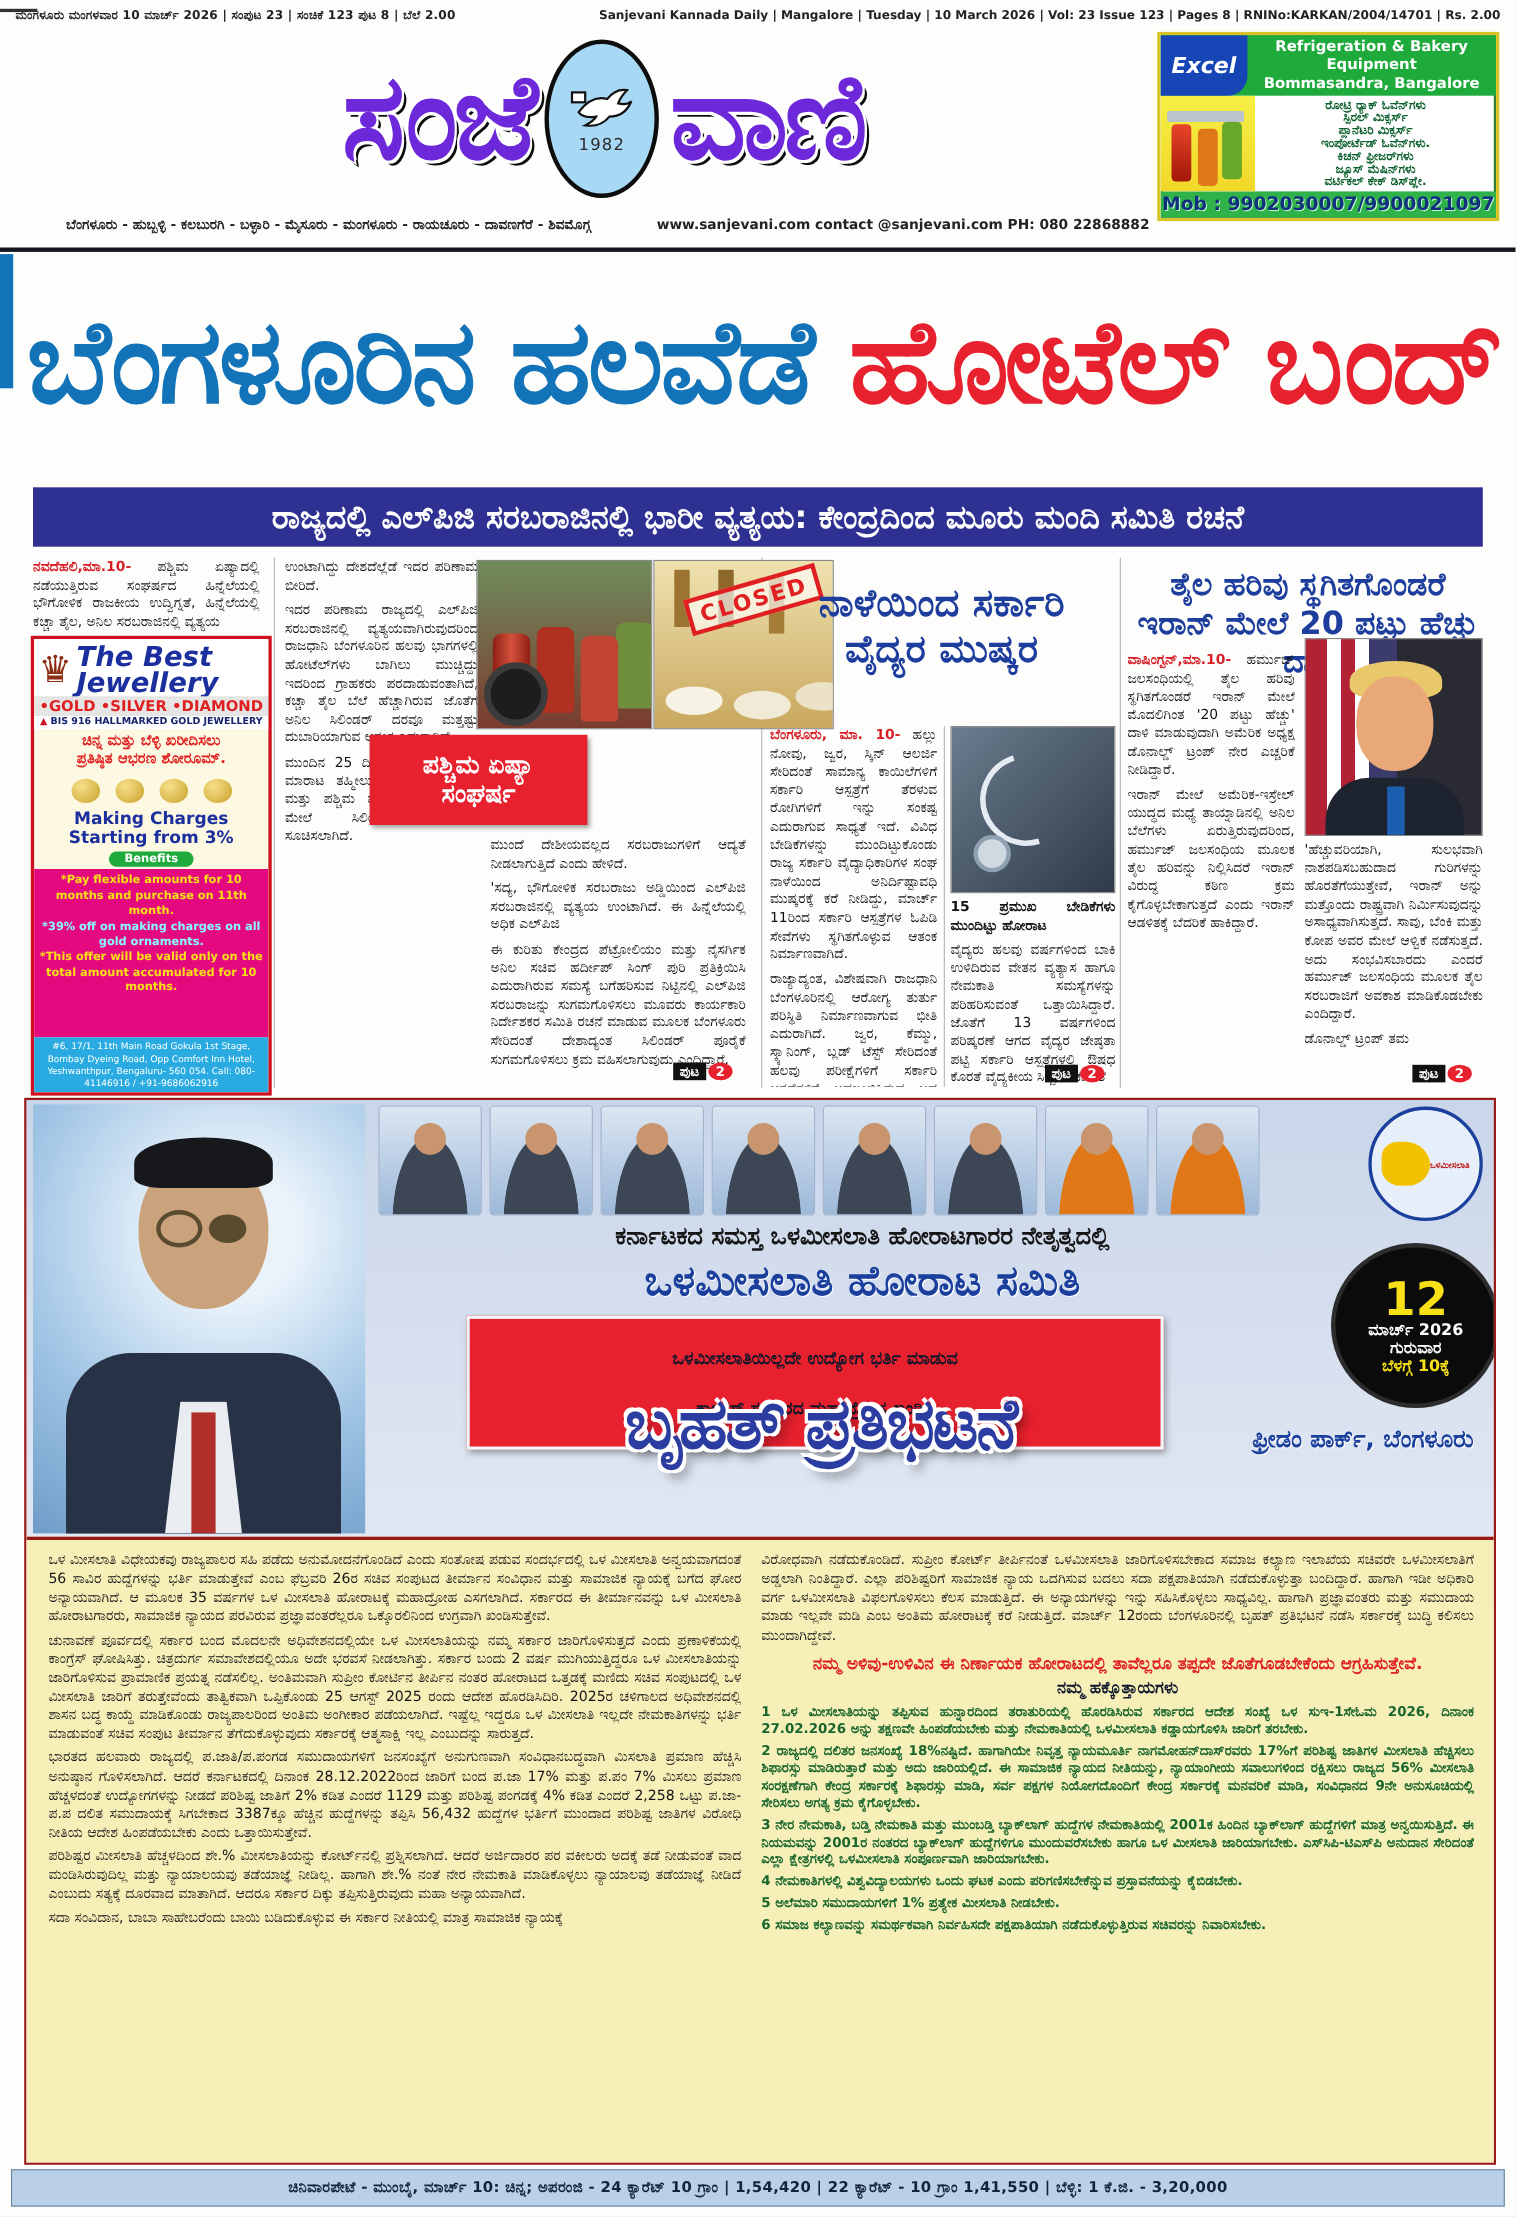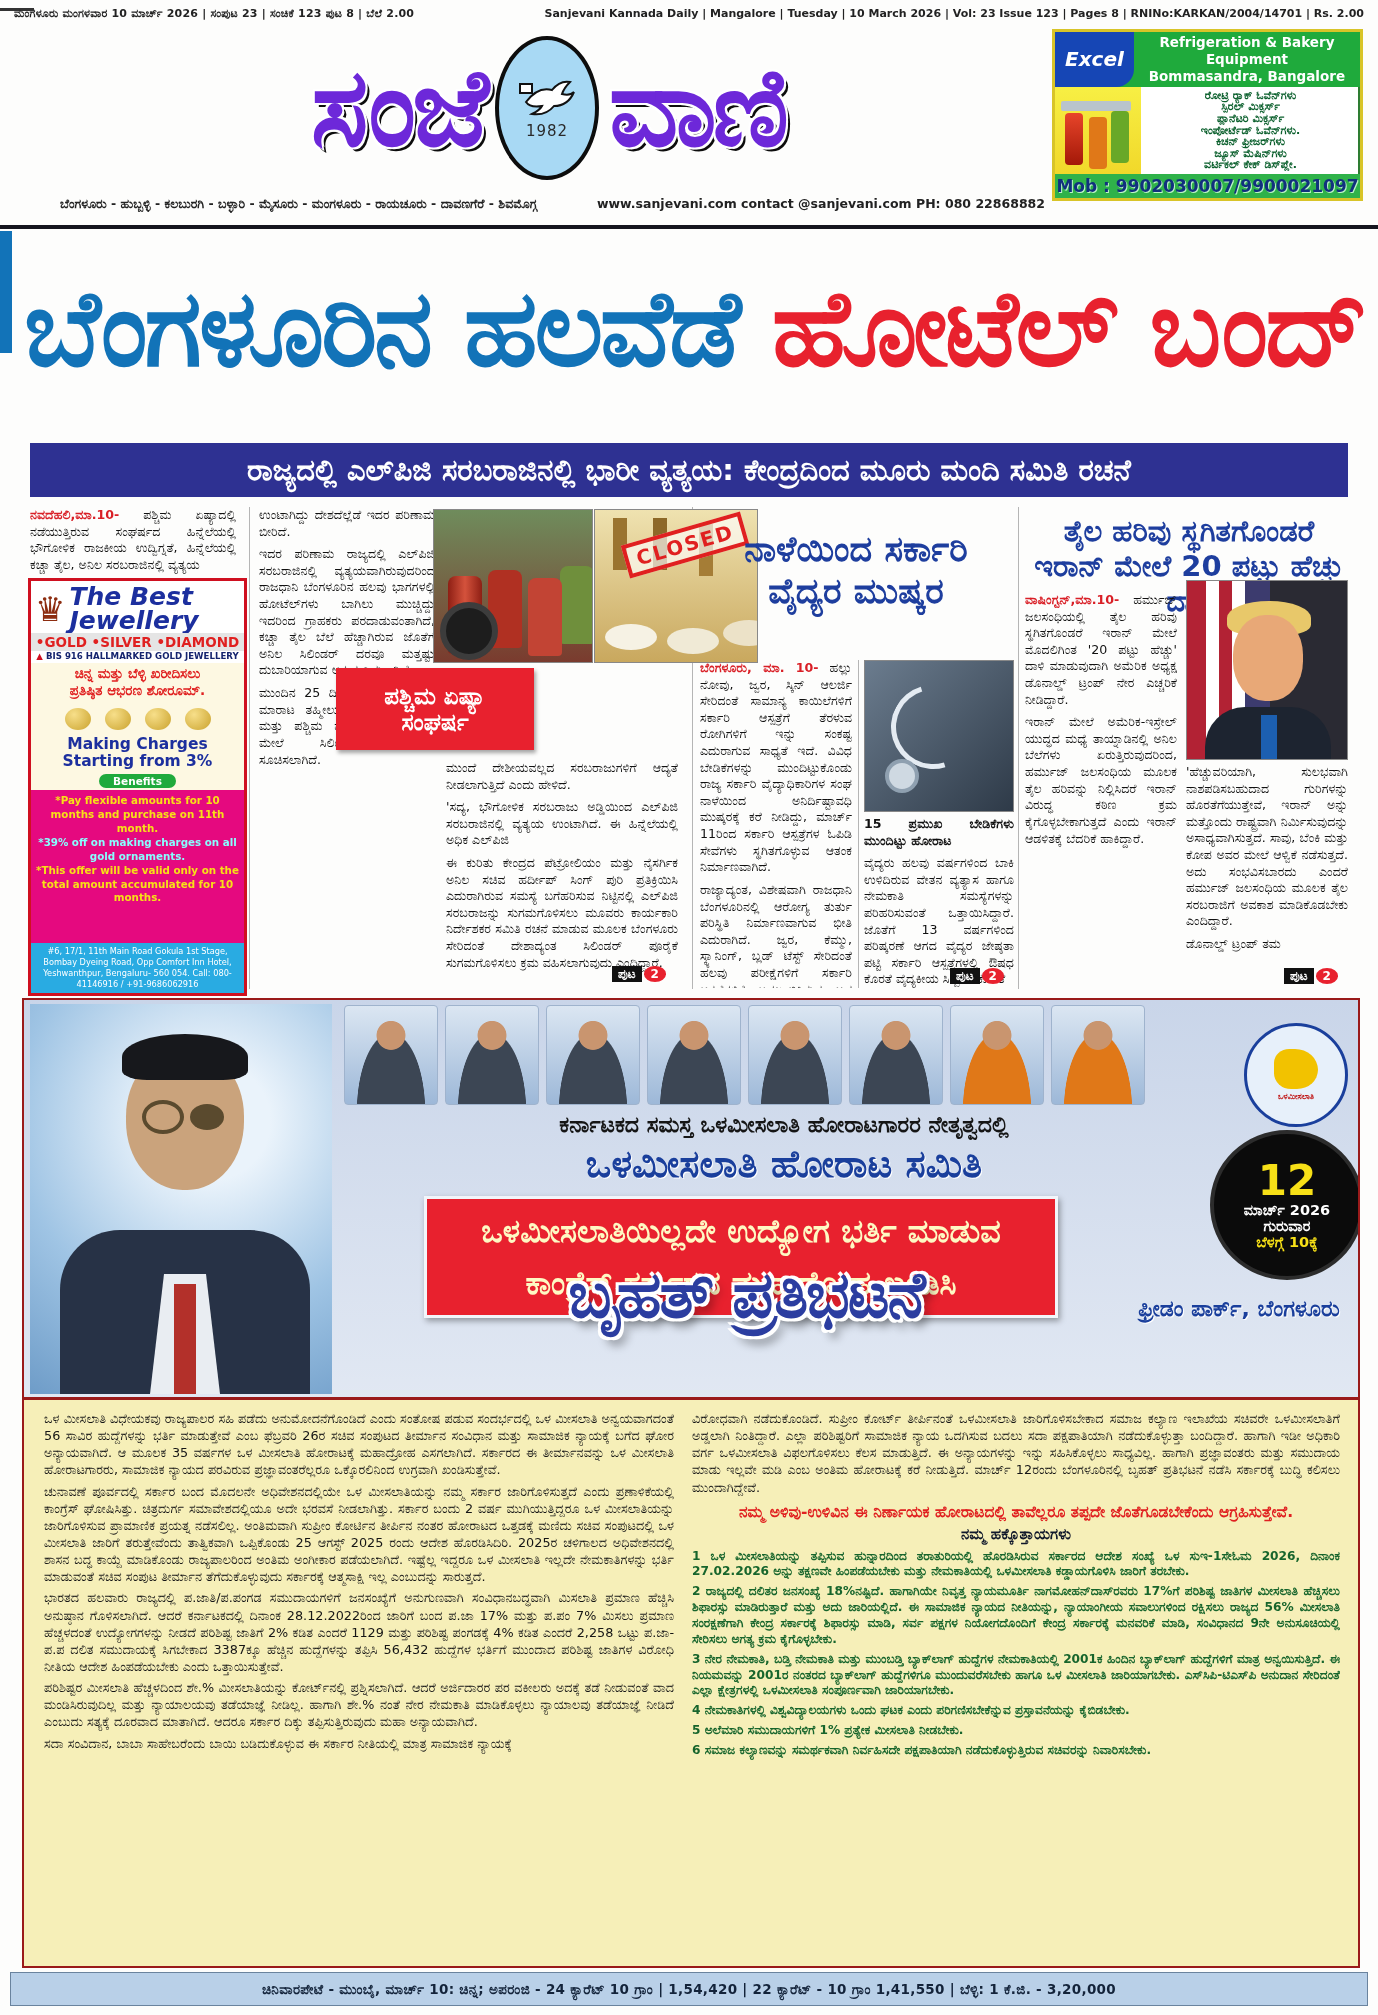--- a/index.html
+++ b/index.html
@@ -107,29 +107,29 @@
   .amb .hair{position:absolute;left:92px;top:30px;width:126px;height:46px;border-radius:50% 50% 20% 20%;background:#17181c;}
   .amb .gl{position:absolute;left:112px;top:96px;width:34px;height:26px;border:4px solid #5a4a2e;border-radius:50%;box-shadow:44px 0 0 -4px #5a4a2e;}
   .leaders{position:absolute;left:320px;top:5px;height:100px;display:flex;gap:7px;}
   .leader{width:92px;height:98px;border-radius:4px;border:1px solid #9fb3cd;
      background:radial-gradient(circle at 50% 30%,#c9956f 0 17%,transparent 18%),
                 radial-gradient(ellipse at 50% 108%,#3c4654 0 52%,transparent 53%),
                 linear-gradient(#dbe6f2,#9db8d8);}
   .leader.sw{background:radial-gradient(circle at 50% 30%,#c9956f 0 17%,transparent 18%),
                 radial-gradient(ellipse at 50% 108%,#e07818 0 52%,transparent 53%),
                 linear-gradient(#dbe6f2,#9db8d8);}
-  .ad-logo{position:absolute;right:10px;top:23px;width:98px;height:98px;border-radius:50%;background:#e7f0fa;border:3px solid #1a3f9c;
-           display:flex;flex-direction:column;align-items:center;justify-content:center;}
+  .ad-logo{position:absolute;right:10px;top:6px;width:98px;height:98px;border-radius:50%;background:#e7f0fa;border:3px solid #1a3f9c;
+           display:flex;flex-direction:row;align-items:center;justify-content:center;}
   .ad-logo i{width:44px;height:40px;background:#f2c200;border-radius:40% 60% 55% 45%;}
   .ad-logo span{font-size:8px;font-weight:bold;color:#c01818;margin-top:3px;}
   .ad-line1{position:absolute;left:320px;top:112px;width:880px;text-align:center;font-size:22px;font-weight:900;color:#151515;}
   .ad-line2{position:absolute;left:320px;top:142px;width:880px;text-align:center;font-size:38px;font-weight:900;color:#1a3f9c;
             text-shadow:1px 1px 0 #fff;}
   .ad-redbox{position:absolute;left:400px;top:196px;width:628px;height:116px;background:#e8212e;border:3px solid #f2f5fa;
-             display:flex;flex-direction:column;align-items:center;justify-content:space-evenly;color:#fef9c3;font-weight:900;font-size:32px;box-shadow:2px 3px 6px rgba(0,0,0,.35);}
+             display:flex;flex-direction:column;align-items:center;justify-content:space-evenly;color:#0f172a;font-weight:900;font-size:16px;box-shadow:2px 3px 6px rgba(0,0,0,.35);}
   .ad-date{position:absolute;left:1186px;top:130px;width:146px;height:142px;border-radius:50%;background:#0b0b0b;border:4px solid #2c2c2c;
            display:flex;flex-direction:column;align-items:center;justify-content:center;line-height:1.12;}
   .ad-date .d{color:#f7e017;font-size:42px;font-weight:900;line-height:1;}
   .ad-date span{color:#fff;font-size:14.5px;font-weight:900;}
   .ad-date span:last-child{color:#f7e017;}
   .ad-title{position:absolute;left:322px;top:258px;width:800px;text-align:center;font-size:64px;font-weight:900;color:#2b3da0;letter-spacing:-2px;
             text-shadow:3px 3px 0 #fff,-3px -3px 0 #fff,3px -3px 0 #fff,-3px 3px 0 #fff,6px 8px 10px rgba(0,0,0,.4);}
   .ad-venue{position:absolute;left:1100px;top:296px;width:230px;text-align:center;font-size:22px;font-weight:900;color:#1a3f9c;
             text-shadow:1px 1px 0 #fff;}
   .ad-yellow{position:absolute;left:0;right:0;top:397px;bottom:0;background:#f6efb8;border-top:3px solid #9a1a1a;}

